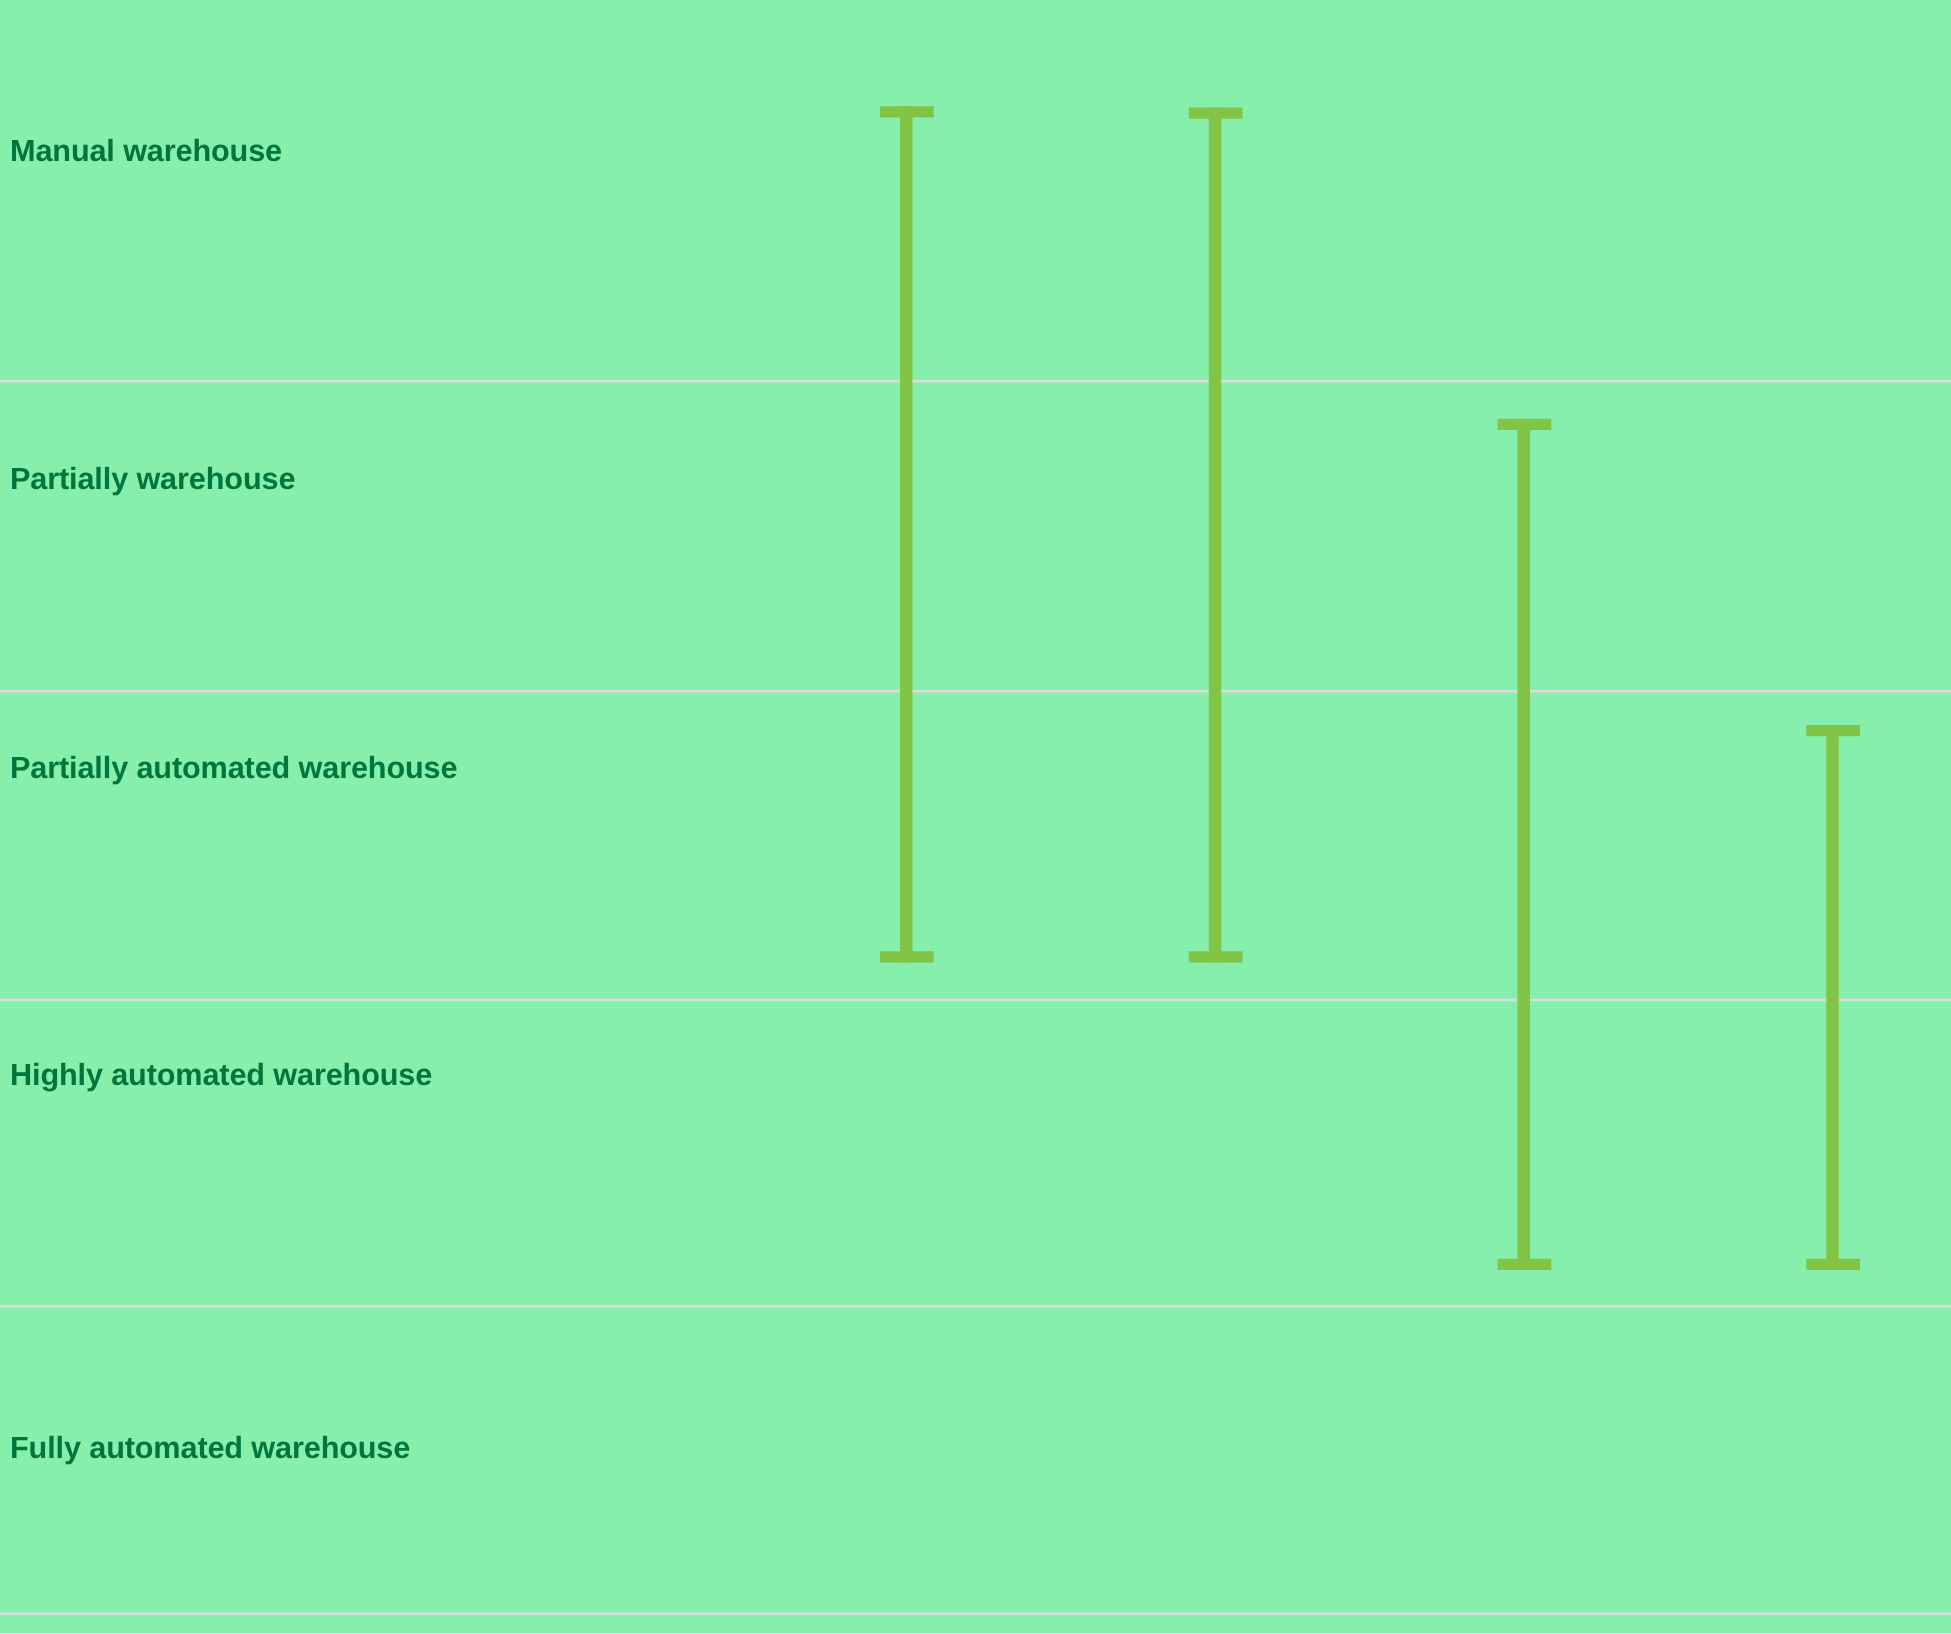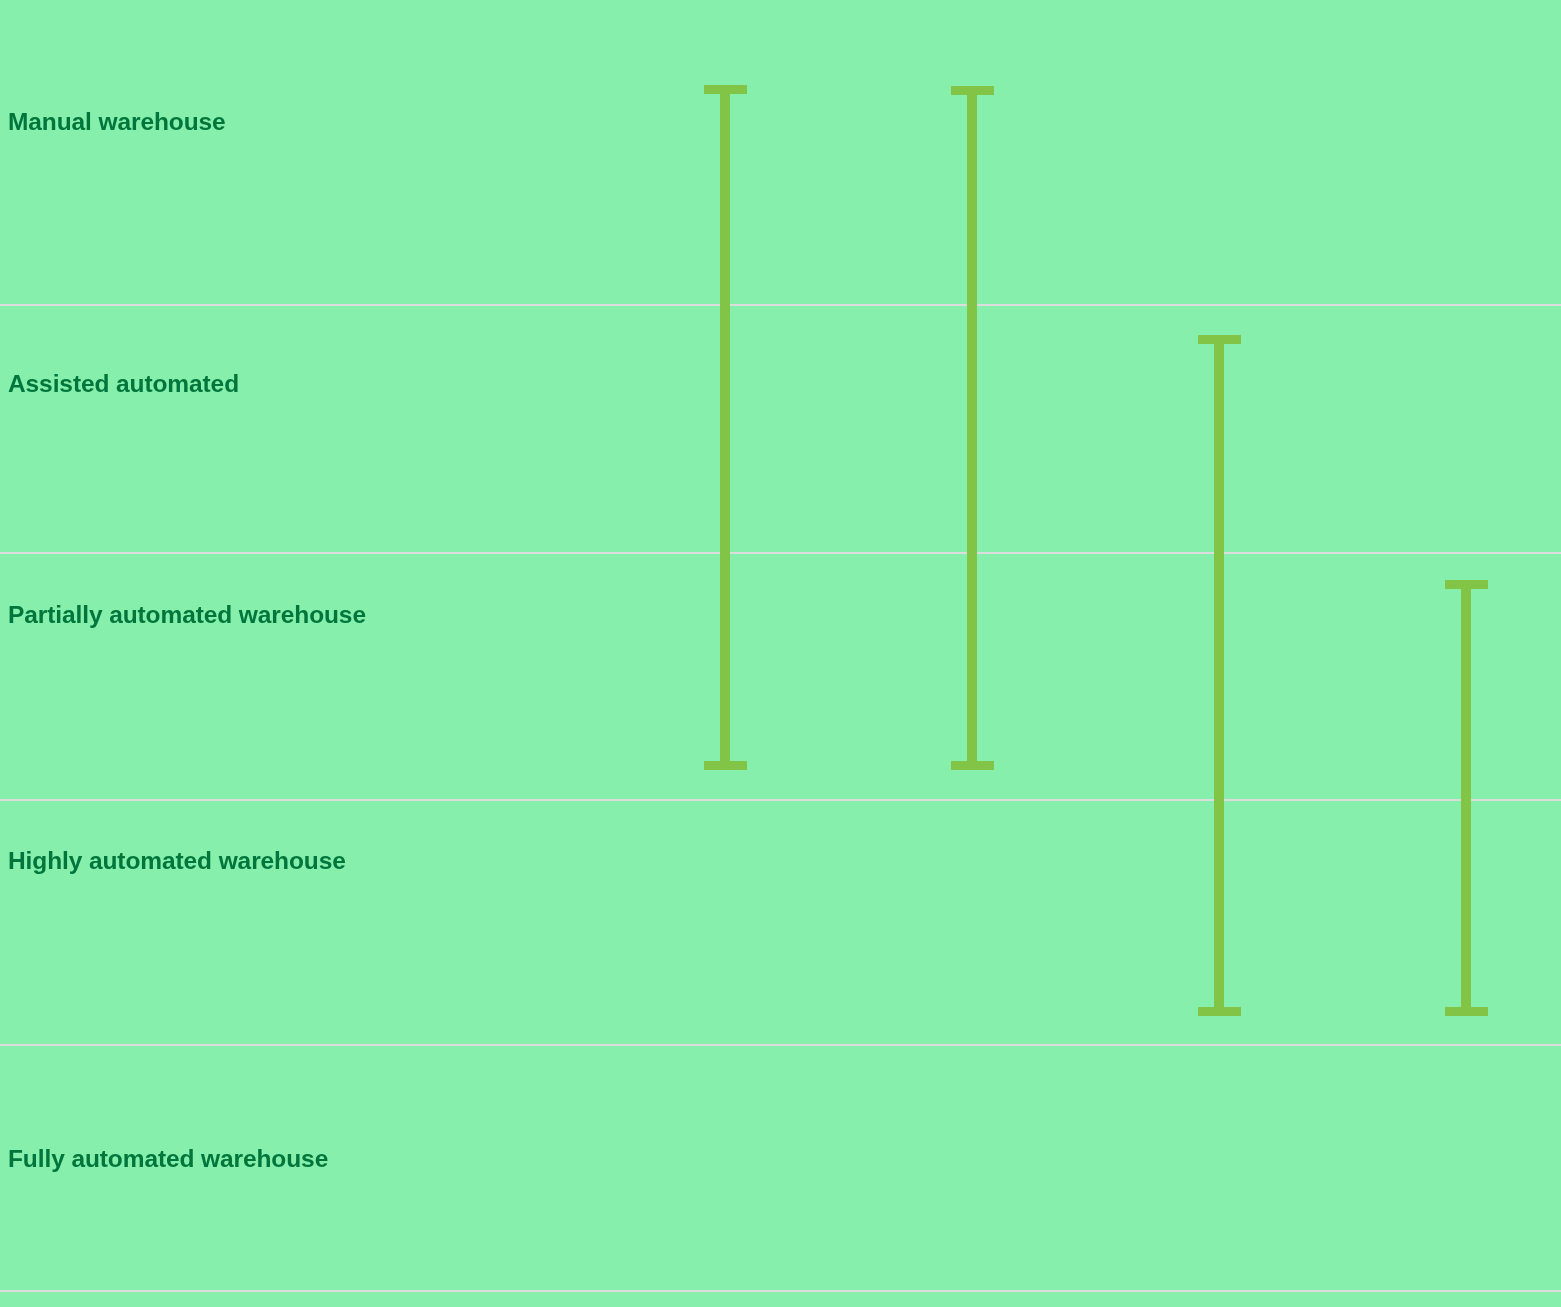--- a/index.html
+++ b/index.html
@@ -63,21 +63,21 @@
 
 <div id="chart-root">
 
   <div class="gridline" style="top:304px;"></div>
   <div class="gridline" style="top:552px;"></div>
   <div class="gridline" style="top:799px;"></div>
   <div class="gridline" style="top:1044px;"></div>
   <div class="gridline" style="top:1290px;"></div>
 
   <div class="cat-label" style="top:110px;">Manual warehouse</div>
-  <div class="cat-label" style="top:372px;">Assisted automated</div>
+  <div class="cat-label" style="top:372px;">Partially warehouse</div>
   <div class="cat-label" style="top:603px;">Partially automated warehouse</div>
   <div class="cat-label" style="top:849px;">Highly automated warehouse</div>
   <div class="cat-label" style="top:1112px;margin-top:35px;">Fully automated warehouse</div>
 
   <div class="range-bar" style="left:703.5px; width:43px; top:85px; height:685px;">
     <div class="range-stem"></div>
     <div class="range-cap top"></div>
     <div class="range-cap bottom"></div>
   </div>
 

